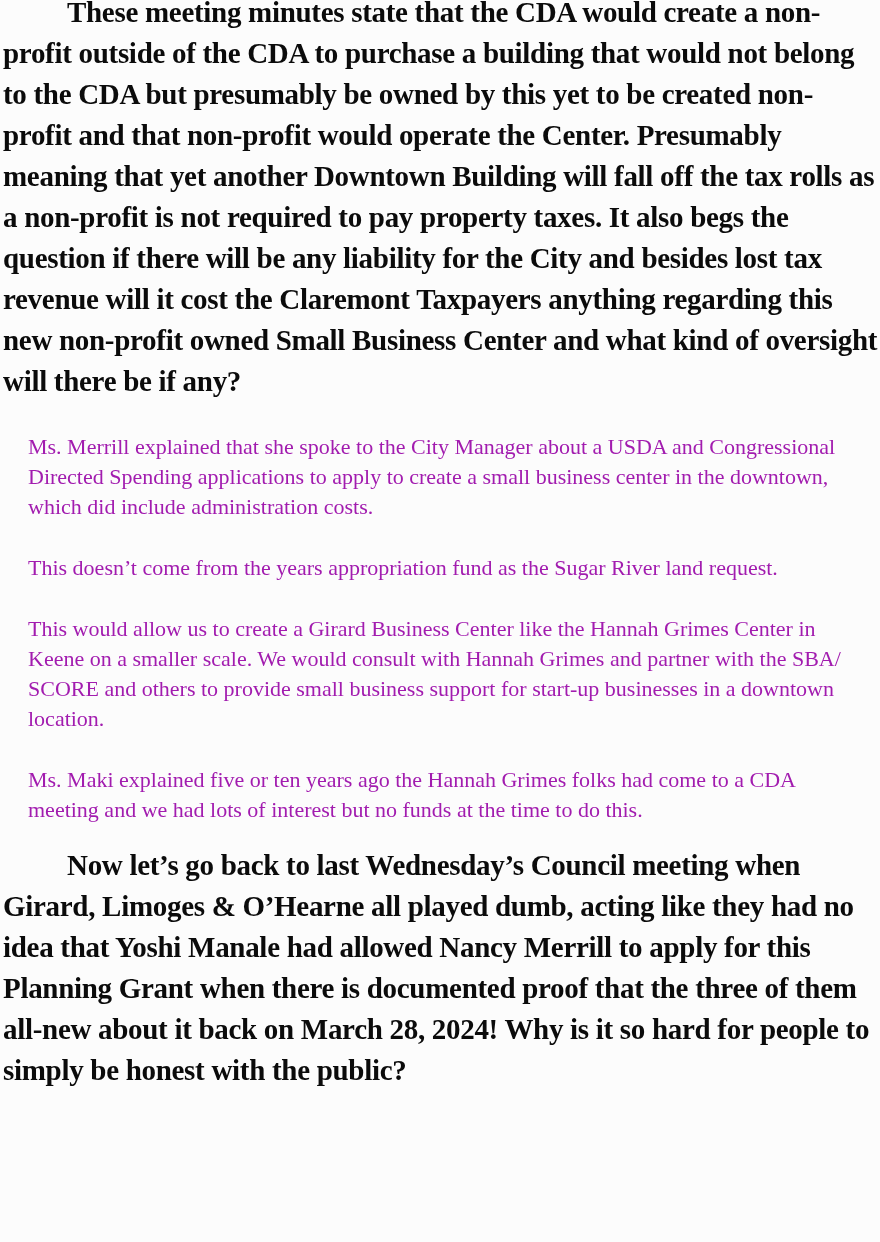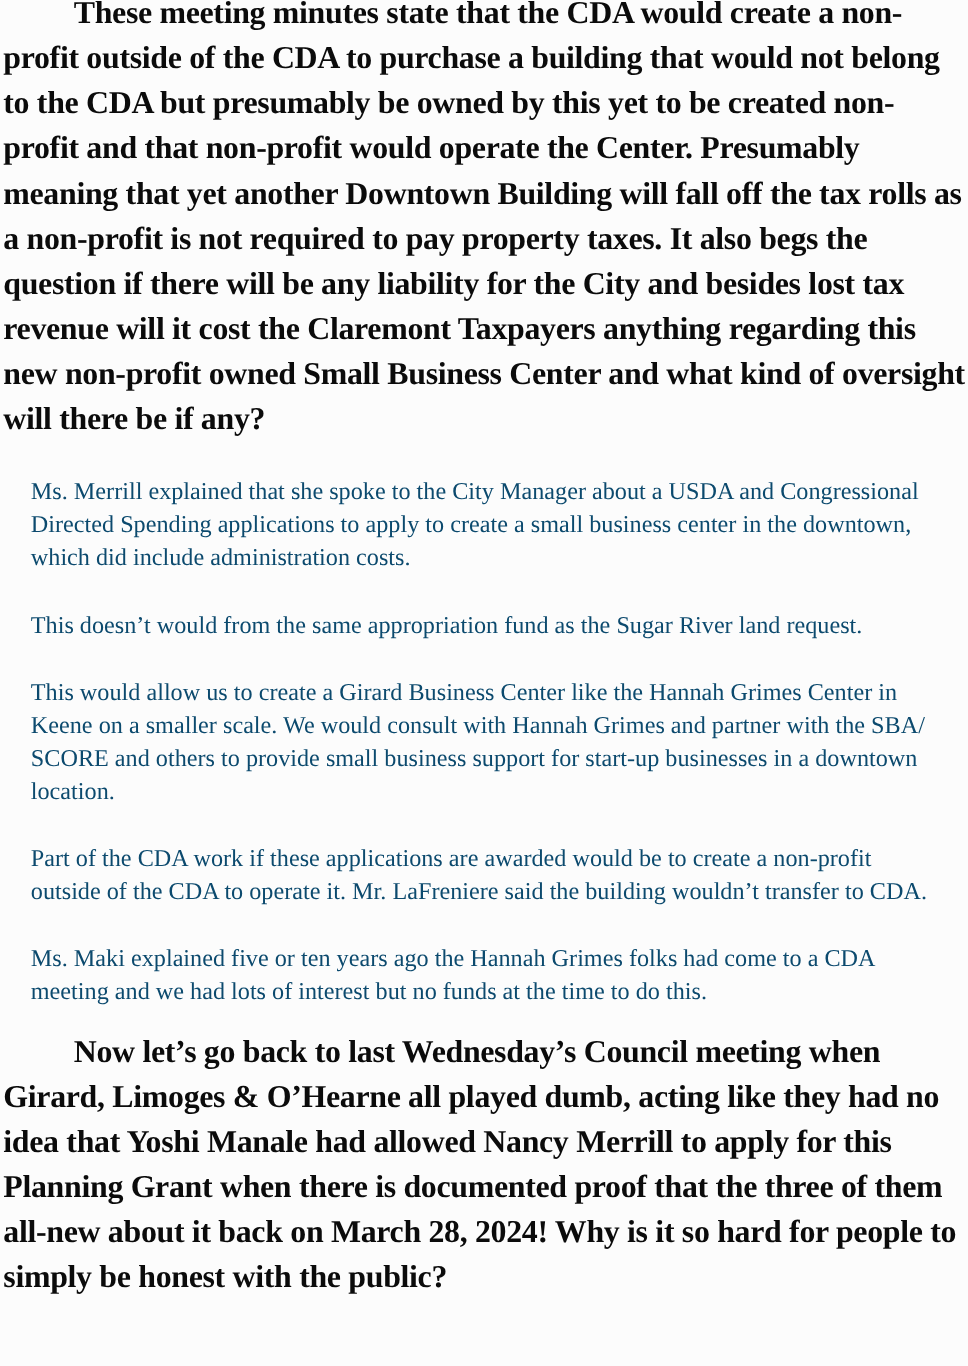--- a/index.html
+++ b/index.html
@@ -36,37 +36,36 @@
     margin-top: 20px;
   }
   .quote-section {
     margin: 30px 28px 0 25px;
   }
   .quote-para {
     font-family: "Liberation Serif", serif;
     font-weight: normal;
     font-size: 22px;
     line-height: 30px;
-    color: #0c4a6e;
+    color: #a21caf;
     margin: 0 0 31px 0;
   }
   .quote-para:last-child {
     margin-bottom: 0;
   }
 </style>
 </head>
 <body>
 
 <div class="page">
 
   <p class="bold-para opening">These meeting minutes state that the CDA would create a non-profit outside of the CDA to purchase a building that would not belong to the CDA but presumably be owned by this yet to be created non-profit and that non-profit would operate the Center. Presumably meaning that yet another Downtown Building will fall off the tax rolls as a non-profit is not required to pay property taxes. It also begs the question if there will be any liability for the City and besides lost tax revenue will it cost the Claremont Taxpayers anything regarding this new non-profit owned Small Business Center and what kind of oversight will there be if any?</p>
 
   <div class="quote-section">
     <p class="quote-para">Ms. Merrill explained that she spoke to the City Manager about a USDA and Congressional Directed Spending applications to apply to create a small business center in the downtown, which did include administration costs.</p>
-    <p class="quote-para">This doesn’t would from the same appropriation fund as the Sugar River land request.</p>
+    <p class="quote-para">This doesn’t come from the years appropriation fund as the Sugar River land request.</p>
     <p class="quote-para">This would allow us to create a Girard Business Center like the Hannah Grimes Center in Keene on a smaller scale. We would consult with Hannah Grimes and partner with the SBA/ SCORE and others to provide small business support for start-up businesses in a downtown location.</p>
-    <p class="quote-para">Part of the CDA work if these applications are awarded would be to create a non-profit outside of the CDA to operate it. Mr. LaFreniere said the building wouldn’t transfer to CDA.</p>
     <p class="quote-para">Ms. Maki explained five or ten years ago the Hannah Grimes folks had come to a CDA meeting and we had lots of interest but no funds at the time to do this.</p>
   </div>
 
   <p class="bold-para closing">Now let’s go back to last Wednesday’s Council meeting when Girard, Limoges &amp; O’Hearne all played dumb, acting like they had no idea that Yoshi Manale had allowed Nancy Merrill to apply for this Planning Grant when there is documented proof that the three of them all-new about it back on March 28, 2024! Why is it so hard for people to simply be honest with the public?</p>
 
 </div>
 
 </body></html>

